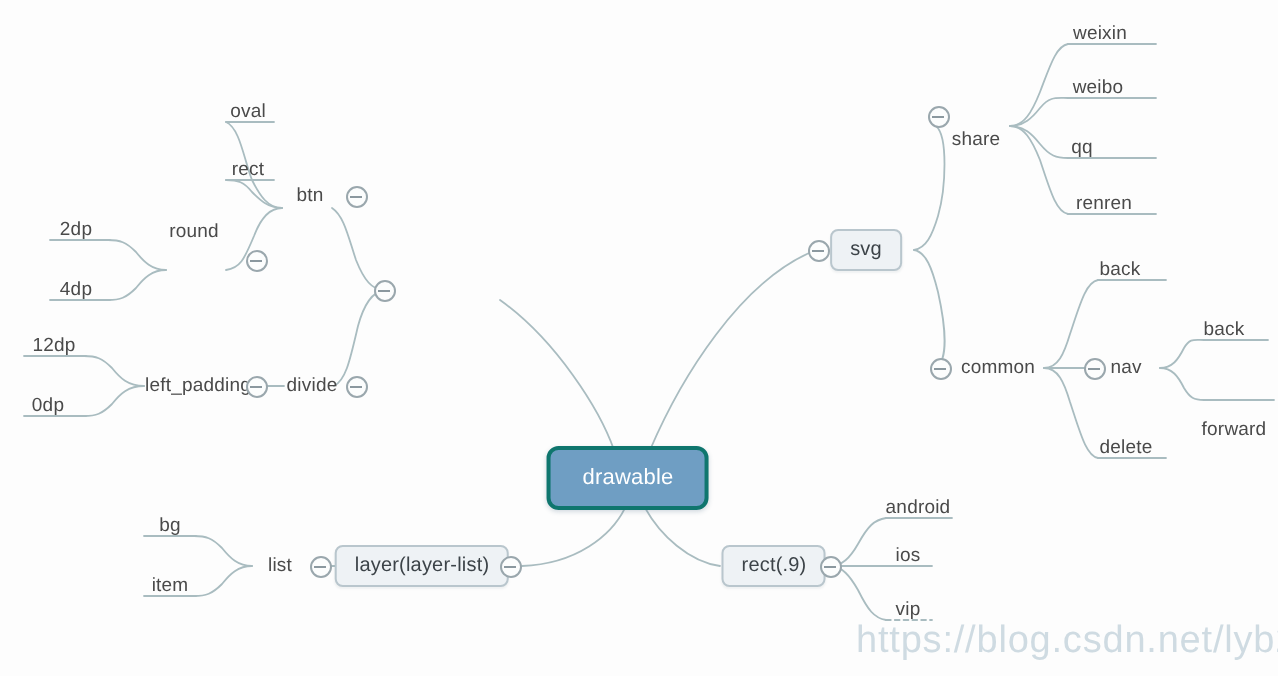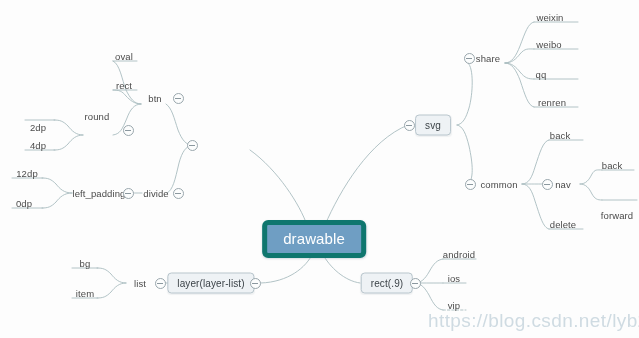--- a/index.html
+++ b/index.html
@@ -44,24 +44,24 @@
     padding: 4px 9px;
     line-height: 11px;
     font-size: 10px;
     color: #3c4348;
     box-shadow: 0 1px 1px rgba(120,140,150,0.10);
   }
   
   .node.root {
     transform: translate(-50%, -50%);
     background: #6f9ec3;
-    border: 5px solid #0f766e;
+    border: 2px solid #0f766e;
     border-radius: 6px;
     padding: 8px 16px;
-    font-size: 15px;
+    font-size: 11px;
     color: #ffffff;
     line-height: 12px;
     box-shadow: 0 1px 2px rgba(90,120,145,0.25);
   }
   
   .toggle {
     position: absolute;
     width: 11px;
     height: 11px;
     margin-left: -5.5px;
@@ -172,21 +172,21 @@
 
   <div class="node plain" style="left:155px; top:98px;">btn</div>
   <div class="toggle" style="left:178px; top:98px;"></div>
 
   <div class="node plain" style="left:124px; top:56px;">oval</div>
   <div class="node plain" style="left:124px; top:85px;">rect</div>
 
   <div class="node plain" style="left:97px; top:116px;text-align:right;">round</div>
   <div class="toggle" style="left:128px; top:130px;"></div>
 
-  <div class="node plain" style="left:38px; top:115px;margin-top:12px;">2dp</div>
+  <div class="node plain" style="left:38px; top:115px;">2dp</div>
   <div class="node plain" style="left:38px; top:145px;">4dp</div>
 
   <div class="node plain" style="left:156px; top:193px;">divide</div>
   <div class="toggle" style="left:178px; top:193px;"></div>
 
   <div class="node plain" style="left:99px; top:193px;">left_padding</div>
   <div class="toggle" style="left:128px; top:193px;"></div>
 
   <div class="node plain" style="left:27px; top:173px;">12dp</div>
   <div class="node plain" style="left:24px; top:203px;">0dp</div>
@@ -203,21 +203,21 @@
   <div class="node boxed" style="left:387px; top:283px;">rect(.9)</div>
   <div class="toggle" style="left:415px; top:283px;"></div>
 
   <div class="node plain" style="left:459px; top:254px;">android</div>
   <div class="node plain" style="left:454px; top:278px;">ios</div>
   <div class="node plain" style="left:454px; top:305px;">vip</div>
 
   <div class="node boxed" style="left:433px; top:125px;">svg</div>
   <div class="toggle" style="left:409px; top:125px;"></div>
 
-  <div class="node plain" style="left:488px; top:58px;">share</div>
+  <div class="node plain" style="left:488px; top:70px;">share</div>
   <div class="toggle" style="left:469px; top:58px;"></div>
 
   <div class="node plain" style="left:550px; top:17px;">weixin</div>
   <div class="node plain" style="left:549px; top:44px;">weibo</div>
   <div class="node plain" style="left:541px; top:74px;">qq</div>
   <div class="node plain" style="left:552px; top:102px;">renren</div>
 
   <div class="node plain" style="left:499px; top:184px;">common</div>
   <div class="toggle" style="left:470px; top:184px;"></div>
 

